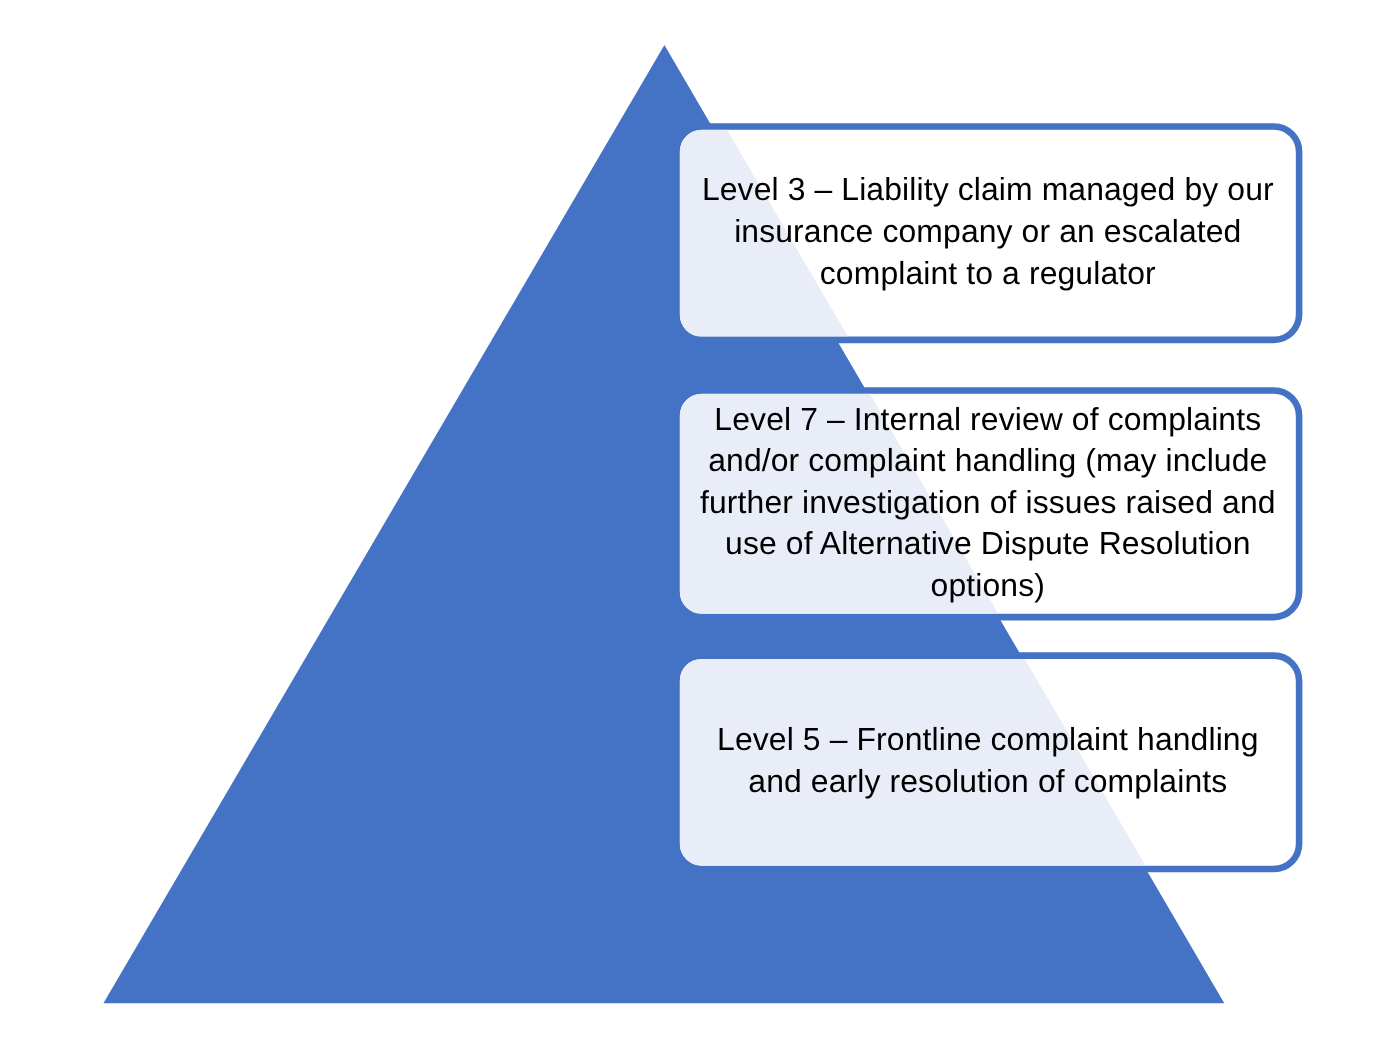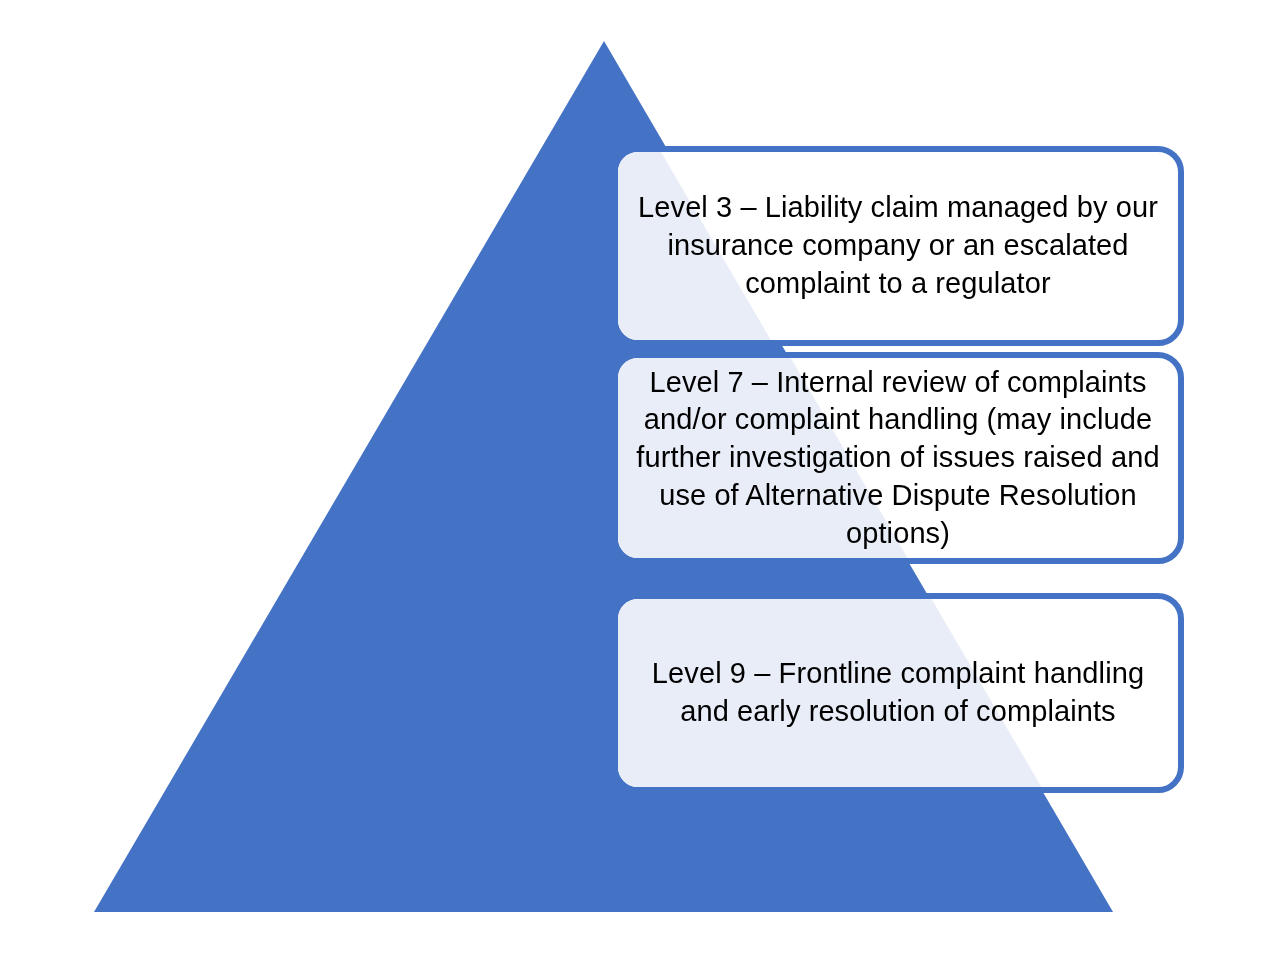--- a/index.html
+++ b/index.html
@@ -53,21 +53,21 @@
     z-index: 2;
     text-align: center;
     color: #000000;
     line-height: 1.30;
     letter-spacing: 0.1px;
     padding: 0 16px;
     white-space: pre-line;
   }
 
   #box-level3 {
-    left: 612px;  top: 146px;
+    left: 612px;  top: 112px;
     width: 572px; height: 200px;
   }
   #box-level3 .level-text { font-size: 29px; }
 
   #box-level2 {
     left: 612px;  top: 352px;
     width: 572px; height: 212px;
   }
   #box-level2 .level-text { font-size: 29px; }
 
@@ -106,16 +106,16 @@
     </div>
     <div class="level-text" style="color: rgb(0, 0, 0);">Level 7 – Internal review of complaints and/or complaint handling (may include further investigation of issues raised and use of Alternative Dispute Resolution options)</div>
   </div>
 
   <div class="level-box" id="box-level1" style="border-color: rgb(68, 114, 196); background: rgb(255, 255, 255); border-width: 6px; border-radius: 26px;">
     <div class="box-tint">
       <svg width="560" height="188" viewBox="0 0 560 188" xmlns="http://www.w3.org/2000/svg">
         <polygon points="-9,-552 500,319 -518,319" fill="#E9EDF7"></polygon>
       </svg>
     </div>
-    <div class="level-text" style="color: rgb(0, 0, 0);">Level 9 – Frontline complaint handling and early resolution of complaints</div>
+    <div class="level-text" style="color: rgb(0, 0, 0);">Level 5 – Frontline complaint handling and early resolution of complaints</div>
   </div>
 
 </div>
 
 </body></html>

